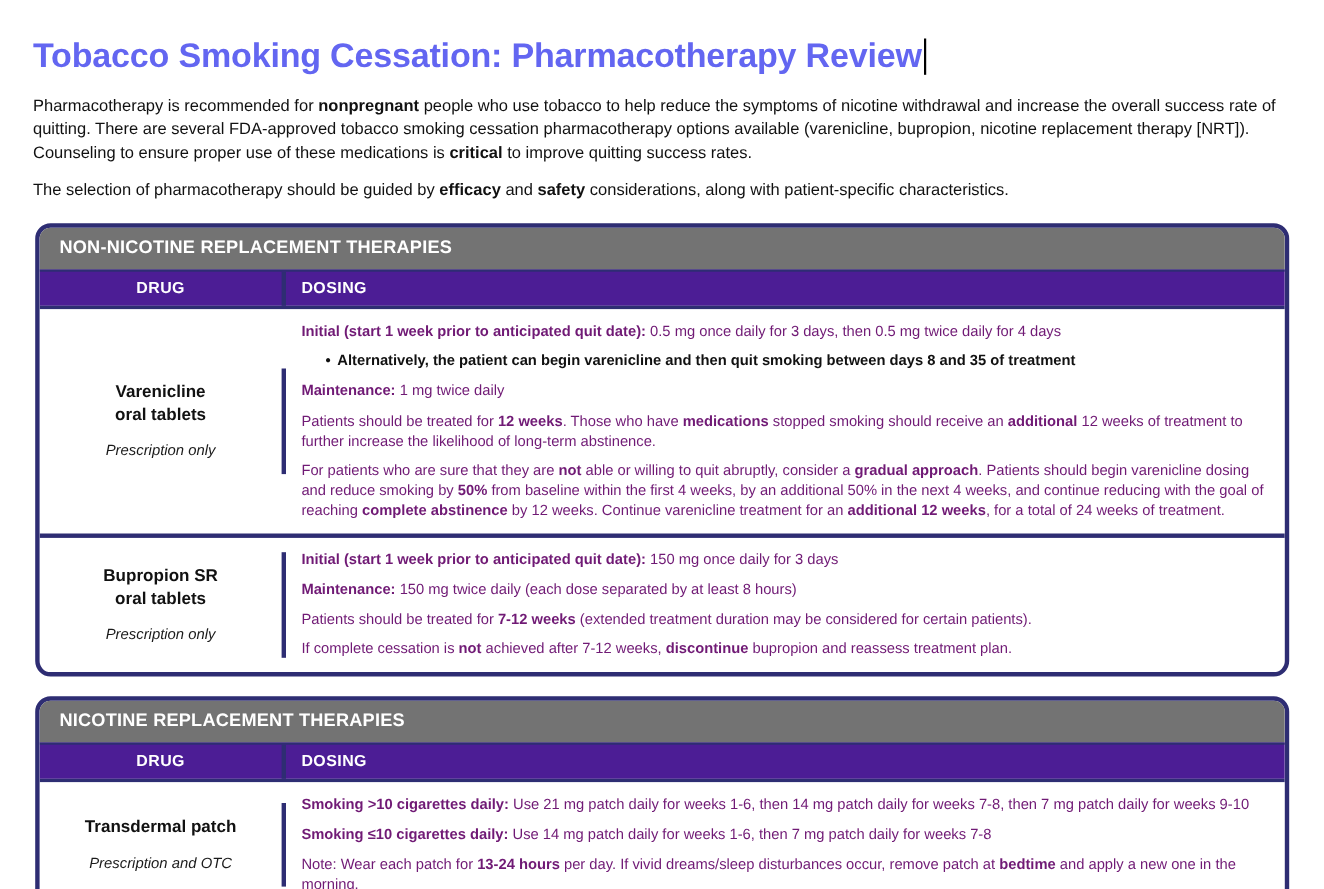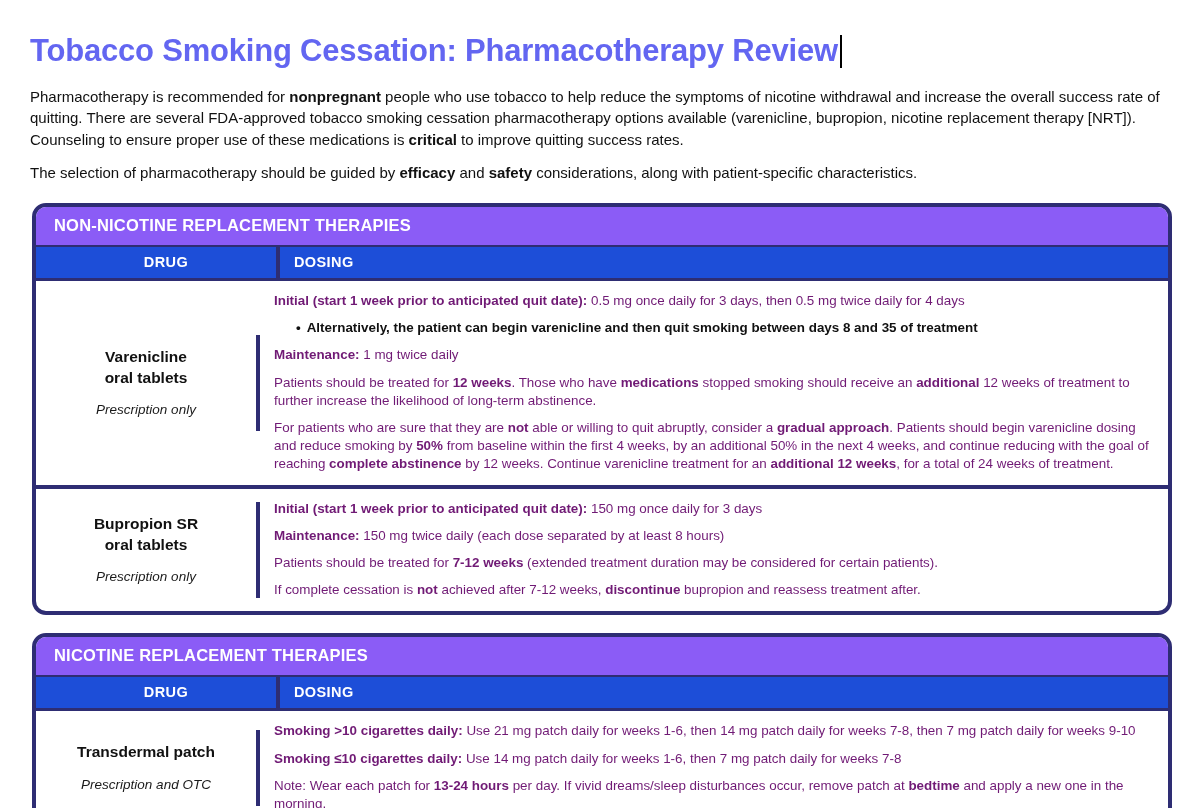--- a/index.html
+++ b/index.html
@@ -55,32 +55,31 @@
 
   
   .card {
     border: 4px solid #2e2d73;
     border-radius: 14px;
     overflow: hidden;
     margin: 0 4px 18px 4px;
     background: #ffffff;
   }
   .card-title {
-    background: #8b5cf6;
+    background: #737373;
     color: #ffffff;
     font-size: 16.5px;
     font-weight: bold;
     letter-spacing: 0.2px;
     padding: 9px 0 10px 18px;
   }
   .col-head {
     display: flex;
-    background: #1d4ed8;
+    background: #4c1d95;
     border-top: 2px solid #2e2d73;
-    padding-left: 20px;
   }
   .col-head .ch-drug {
     width: 224px;
     flex: 0 0 224px;
     color: #ffffff;
     font-size: 14.5px;
     font-weight: bold;
     letter-spacing: 0.4px;
     text-align: center;
     padding: 7px 0 8px 0;
@@ -193,21 +192,21 @@
         <div class="row">
           <div class="cell-drug">
             <div class="drug-name">Bupropion SR
 oral tablets</div>
             <div class="drug-avail">Prescription only</div>
           </div>
           <div class="cell-dosing">
             <p class="dose-p"><b>Initial (start 1 week prior to anticipated quit date):</b><span> 150 mg once daily for 3 days</span></p>
             <p class="dose-p"><b>Maintenance:</b><span> 150 mg twice daily (each dose separated by at least 8 hours)</span></p>
             <p class="dose-p"><span>Patients should be treated for </span><b>7-12 weeks</b><span> (extended treatment duration may be considered for certain patients).</span></p>
-            <p class="dose-p"><span>If complete cessation is </span><b>not</b><span> achieved after 7-12 weeks, </span><b>discontinue</b><span> bupropion and reassess treatment after.</span></p>
+            <p class="dose-p"><span>If complete cessation is </span><b>not</b><span> achieved after 7-12 weeks, </span><b>discontinue</b><span> bupropion and reassess treatment plan.</span></p>
           </div>
         </div>
       </div>
       <div class="card">
         <div class="card-title">NICOTINE REPLACEMENT THERAPIES</div>
         <div class="col-head">
           <div class="ch-drug">DRUG</div>
           <div class="ch-dosing">DOSING</div>
         </div>
         <div class="row first">

